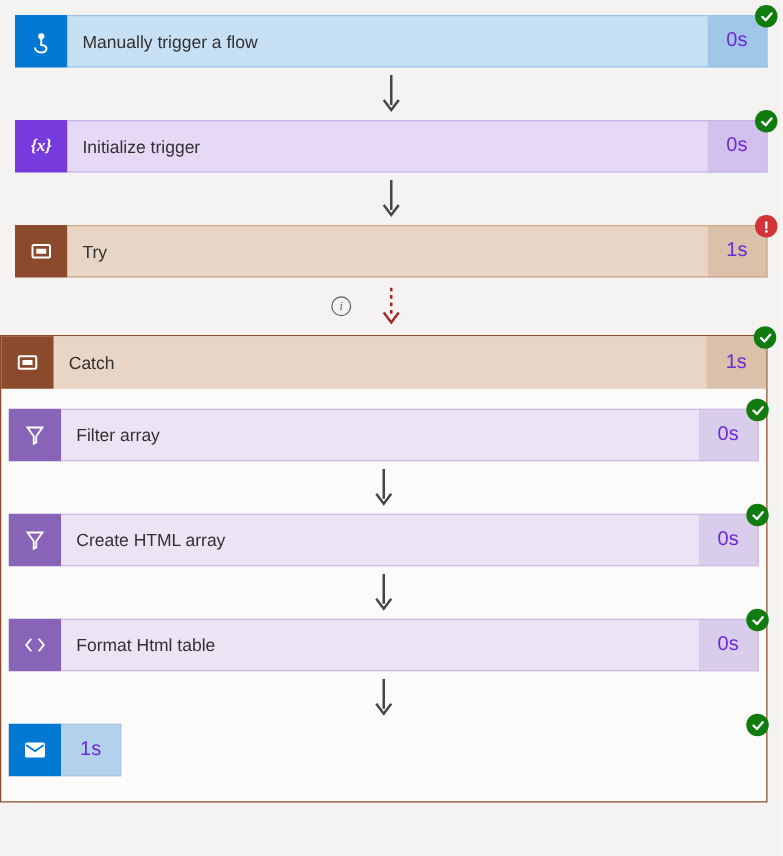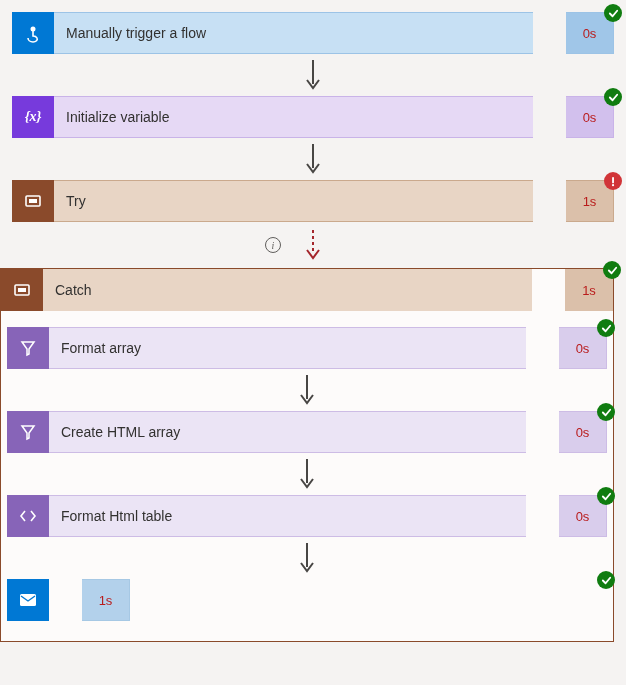--- a/index.html
+++ b/index.html
@@ -34,23 +34,22 @@
     align-items: center;
     padding: 0 12px;
     color: #323130;
   }
   .time-cell {
     width: 48px;
     flex: 0 0 48px;
     display: flex;
     align-items: center;
     justify-content: center;
-    font-size: 13px;
-    color: #b91c1c;
-    margin-left: 33px;
+    font-size: 16px;
+    color: #6d28d9;
   }
 
   .status-badge {
     position: absolute;
     top: -8px;
     right: -8px;
     width: 18px;
     height: 18px;
     border-radius: 50%;
     display: flex;
@@ -167,21 +166,21 @@
         <use href="#arrow-dark"></use>
       </svg>
     </div>
 
   <div class="action-row c-initvar">
     <div class="icon-cell">
         <svg viewBox="0 0 20 20">
           <use href="#ic-var"></use>
         </svg>
       </div>
-    <div class="label-cell">Initialize variable</div>
+    <div class="label-cell">Initialize trigger</div>
     <div class="time-cell">0s</div>
     <div class="status-badge status-ok">
         <svg viewBox="0 0 12 12">
           <use href="#check"></use>
         </svg>
       </div>
   </div>
 
   <div class="arrow">
       <svg width="20" height="30" viewBox="0 0 20 30">
@@ -230,21 +229,21 @@
   </div>
 
   <div class="col sub" style="padding-top:16px">
 
     <div class="action-row c-dataop">
       <div class="icon-cell">
           <svg viewBox="0 0 20 20">
             <use href="#ic-filter"></use>
           </svg>
         </div>
-      <div class="label-cell">Format array</div>
+      <div class="label-cell">Filter array</div>
       <div class="time-cell">0s</div>
       <div class="status-badge status-ok">
           <svg viewBox="0 0 12 12">
             <use href="#check"></use>
           </svg>
         </div>
     </div>
 
     <div class="arrow">
         <svg width="20" height="30" viewBox="0 0 20 30">

